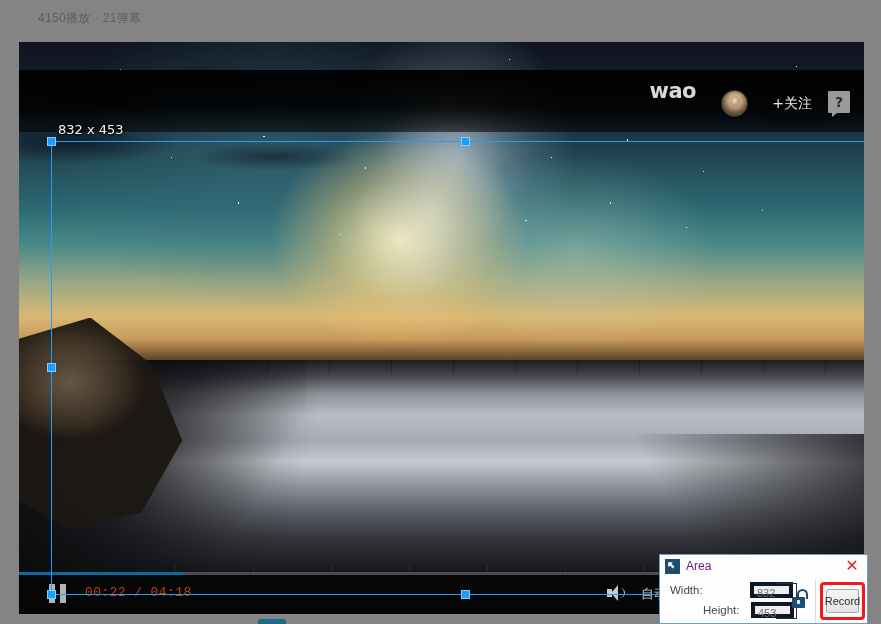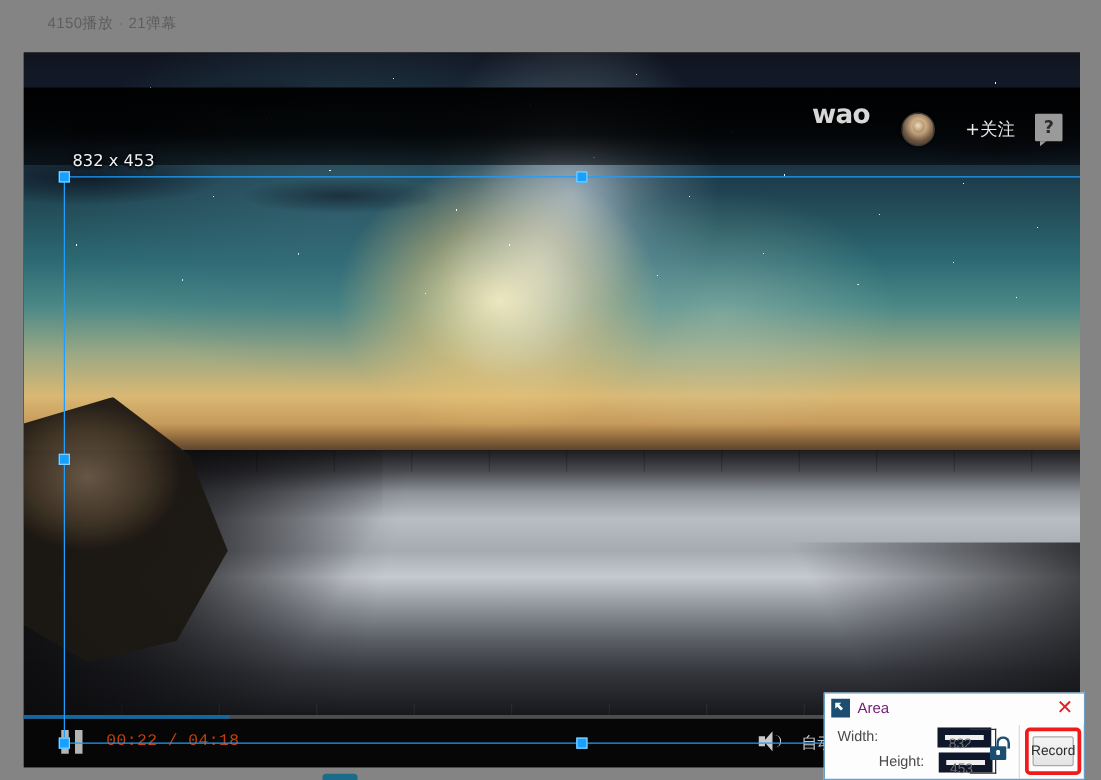--- a/index.html
+++ b/index.html
@@ -369,21 +369,21 @@
     left: 10px;
     font-size: 11.5px;
     color: #4a4a4a;
   }
   .field-row.width-row  { top: 3px; gap: 32px; }
   .field-row.height-row { top: 23px; margin-left: 33px; }
   .field-label { width: 48px; white-space: nowrap; }
   .field-input {
     width: 43px; height: 16px;
     background: #efefef;
-    border: 6px solid #0f172a;
+    border: 4px solid #0f172a;
     color: #6f6f6f;
     font-size: 11px;
     padding: 0 3px;
     line-height: 14px;
     font-family: "Liberation Sans", sans-serif;
   }
   #ratio-bracket {
     position: absolute;
     left: 116px; top: 4px;
     width: 21px; height: 36px;

